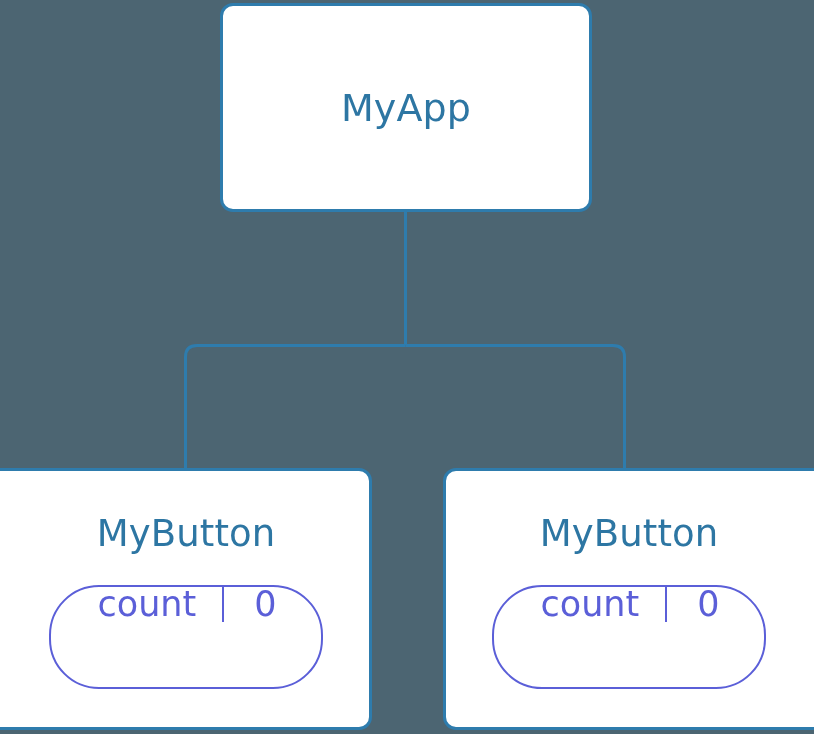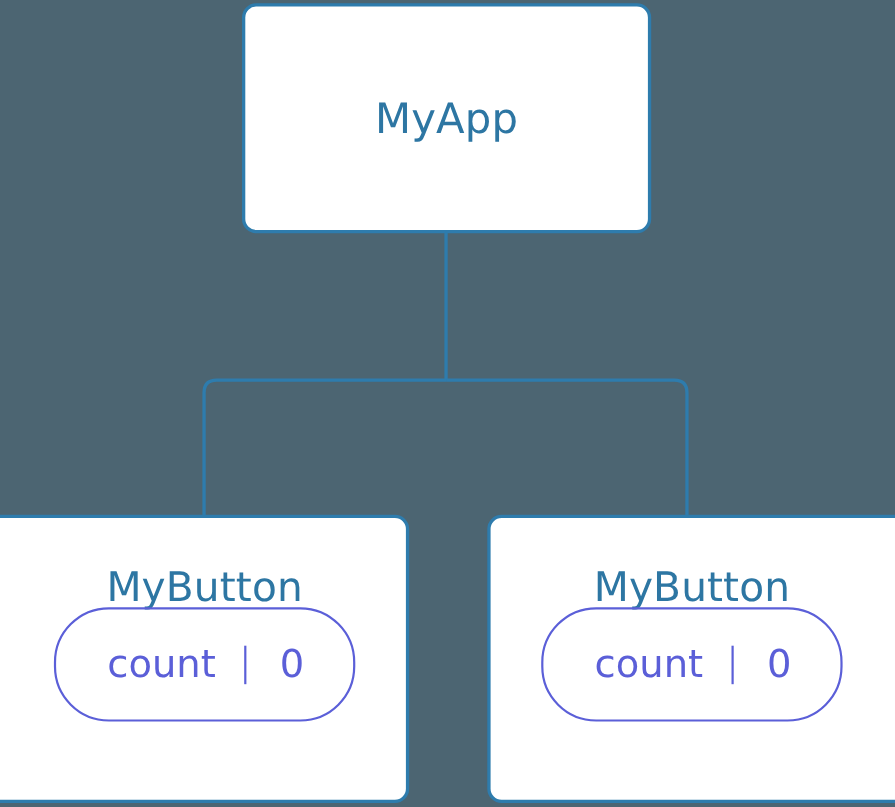--- a/index.html
+++ b/index.html
@@ -86,25 +86,26 @@
     letter-spacing: 0.1px;
     white-space: nowrap;
   }
 
   .node-root .node-title {
     font-size: 38px;
   }
 
   
   .state-badge {
+    margin-top: 33px;
     height: 100px;
     border: 2px solid #5B5FD8;
     border-radius: 50px;
     display: flex;
-    align-items: center;
+    align-items: flex-start;
     background: transparent;
     overflow: hidden;
   }
 
   .state-key,
   .state-value {
     display: flex;
     align-items: center;
     justify-content: center;
     color: #5B5FD8;

